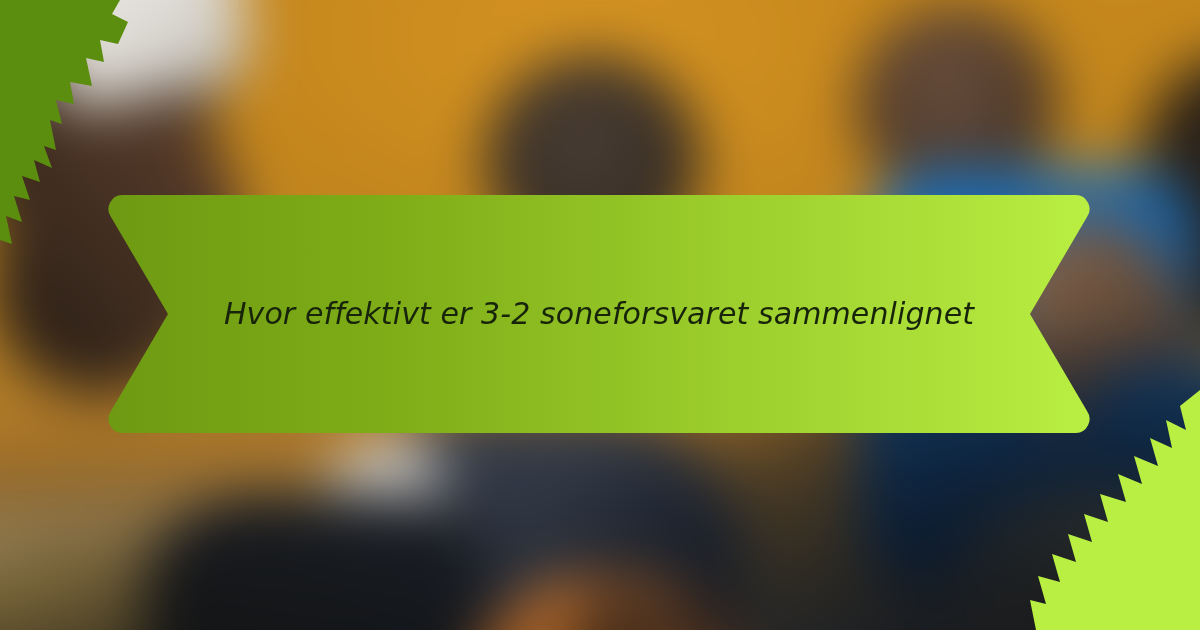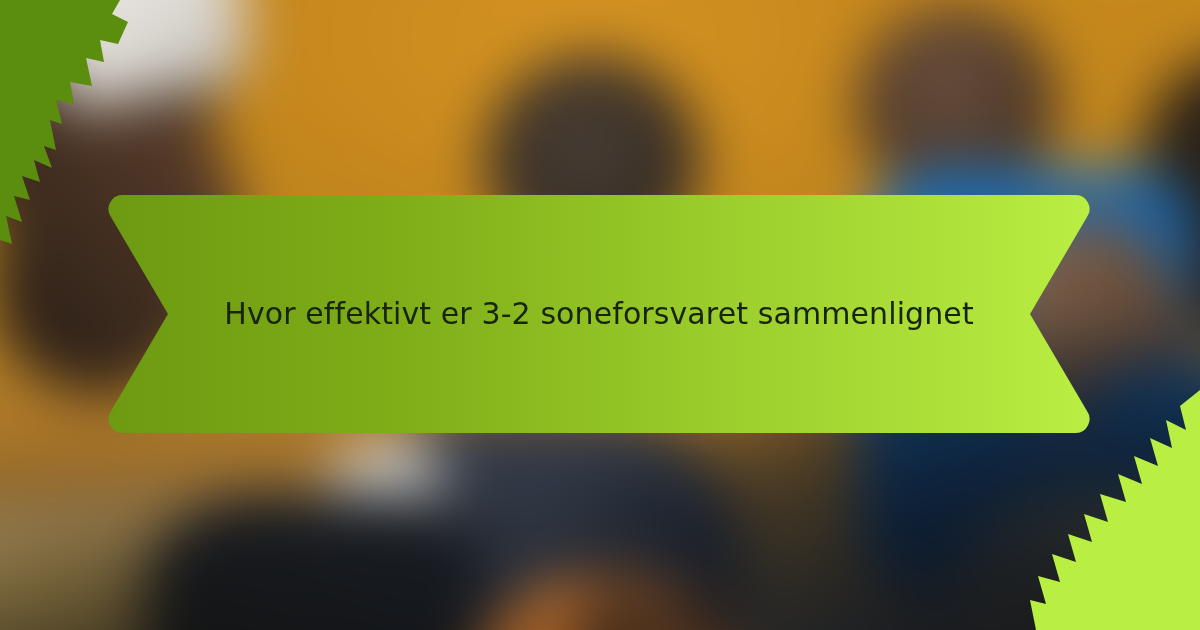--- a/index.html
+++ b/index.html
@@ -143,21 +143,21 @@
   .corner svg{display:block;width:100%;height:100%;}
 
   
   .ribbon{
     position:absolute;left:108px;top:195px;width:982px;height:238px;
   }
   .ribbon-svg{position:absolute;inset:0;width:100%;height:100%;}
   .ribbon-text{
     position:absolute;inset:0;
     display:flex;flex-direction:row;align-items:center;justify-content:center;
-    padding:0 70px;box-sizing:border-box;
+    padding:0 70px;box-sizing:border-box;font-style:italic;
   }
   .ribbon-line{
     font-size:30px;line-height:1.52;color:#17240a;
     text-align:center;letter-spacing:.1px;white-space:nowrap;
   }
 </style>
 </head>
 <body>
 
 <div class="stage">

